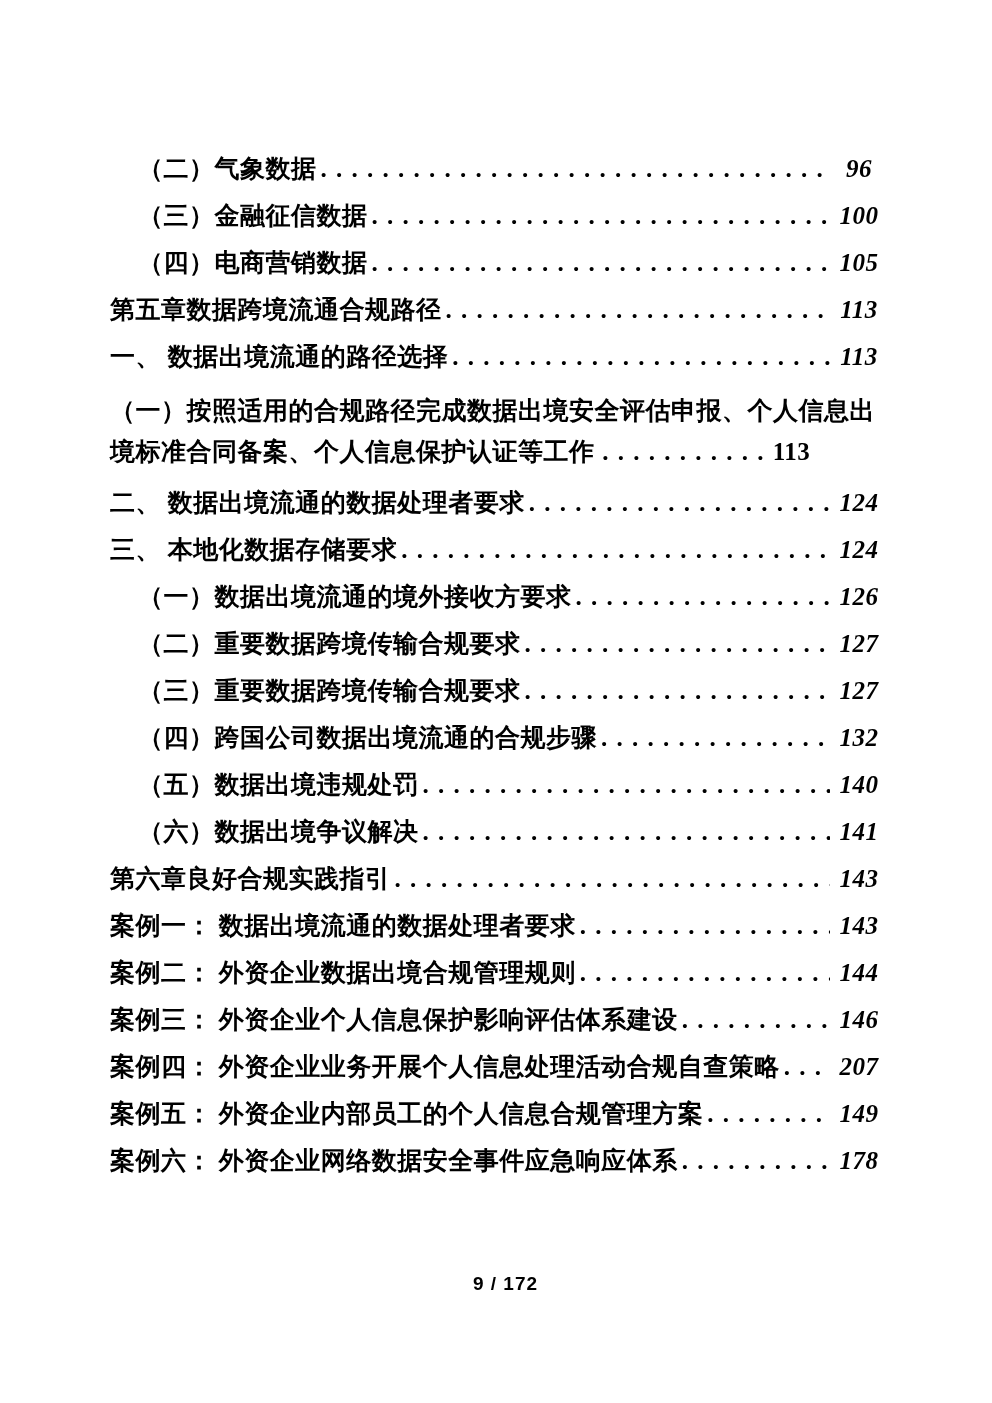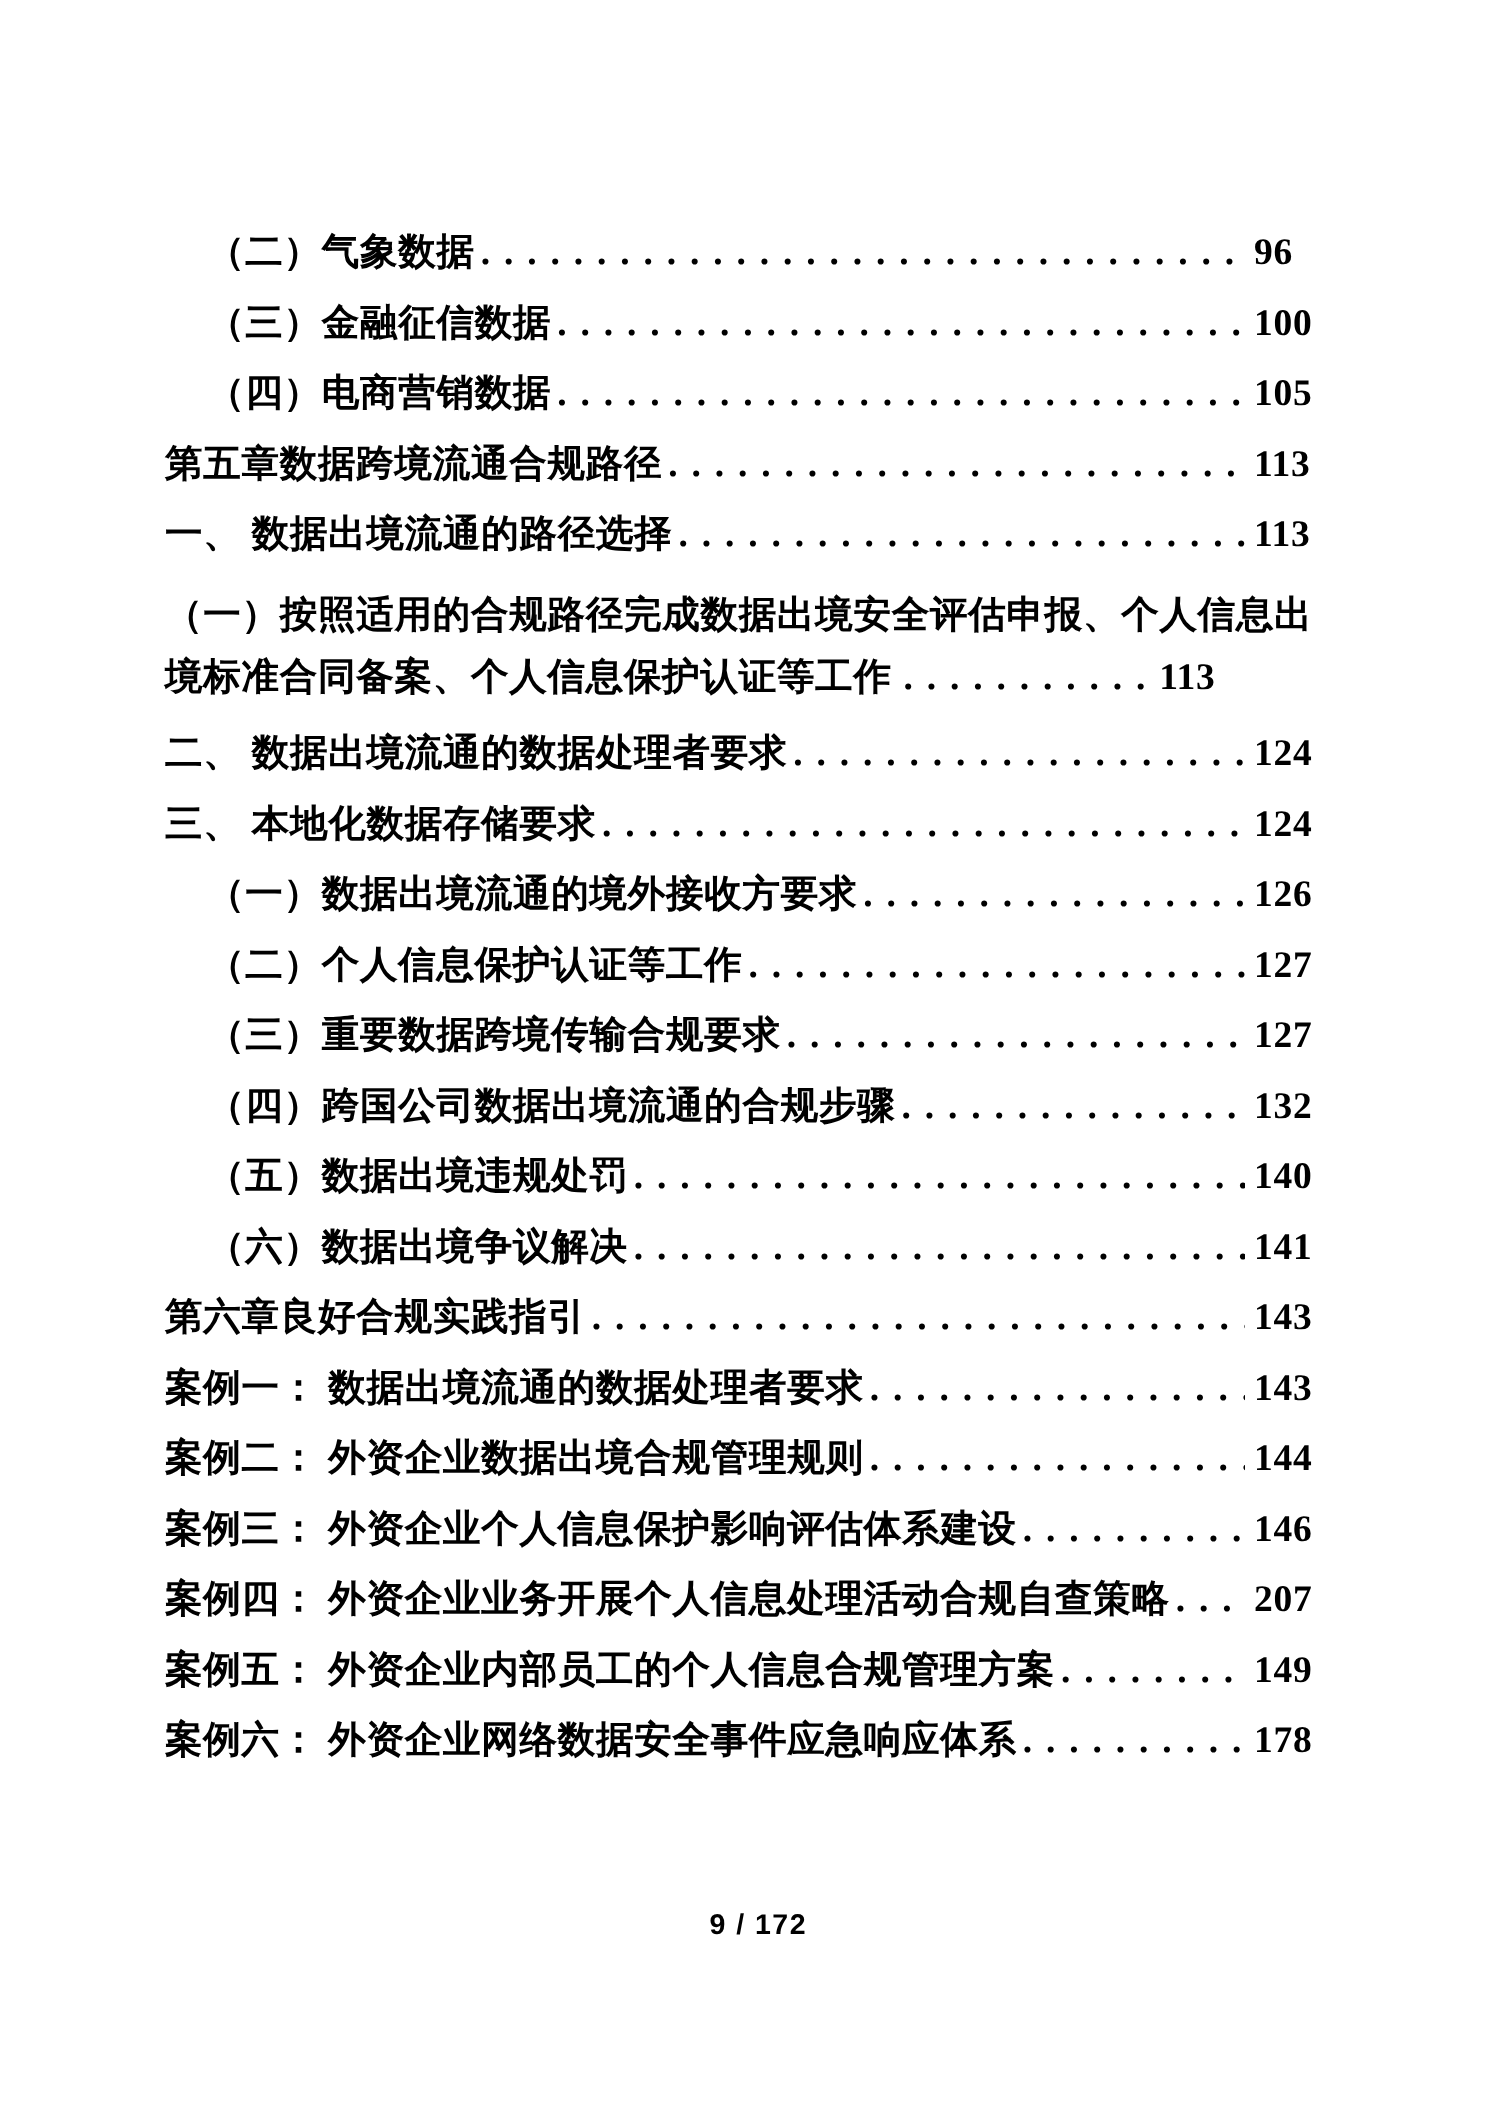--- a/index.html
+++ b/index.html
@@ -44,23 +44,24 @@
     flex: 1 1 auto;
     overflow: hidden;
     white-space: nowrap;
     font-weight: bold;
     letter-spacing: 1.5px;
     margin: 0 6px 0 4px;
     color: #000;
   }
   .toc-entry .pageno {
     font-weight: bold;
-    text-align: left;
+    text-align: center;
     min-width: 46px;
     letter-spacing: 0.5px;
+    font-style: italic;
   }
   
   .indent1 {
     padding-left: 28px;
   }
   
   .toc-entry.wrap {
     display: block;
     white-space: normal;
     line-height: 1.62;
@@ -130,21 +131,21 @@
         <span class="label">三、 本地化数据存储要求</span>
         <span class="leader">. . . . . . . . . . . . . . . . . . . . . . . . . . . . . . . . . . . . . . . . . . . . . . . . . . . . . . . . . . . </span>
         <span class="pageno">124</span>
       </div>
       <div class="toc-entry indent1">
         <span class="label">（一）数据出境流通的境外接收方要求</span>
         <span class="leader">. . . . . . . . . . . . . . . . . . . . . . . . . . . . . . . . . . . . . . . . . . . . . . . . . . . . . . . . . . . </span>
         <span class="pageno">126</span>
       </div>
       <div class="toc-entry indent1">
-        <span class="label">（二）个人信息保护认证等工作</span>
+        <span class="label">（二）重要数据跨境传输合规要求</span>
         <span class="leader">. . . . . . . . . . . . . . . . . . . . . . . . . . . . . . . . . . . . . . . . . . . . . . . . . . . . . . . . . . . </span>
         <span class="pageno">127</span>
       </div>
       <div class="toc-entry indent1">
         <span class="label">（三）重要数据跨境传输合规要求</span>
         <span class="leader">. . . . . . . . . . . . . . . . . . . . . . . . . . . . . . . . . . . . . . . . . . . . . . . . . . . . . . . . . . . </span>
         <span class="pageno">127</span>
       </div>
       <div class="toc-entry indent1">
         <span class="label">（四）跨国公司数据出境流通的合规步骤</span>

